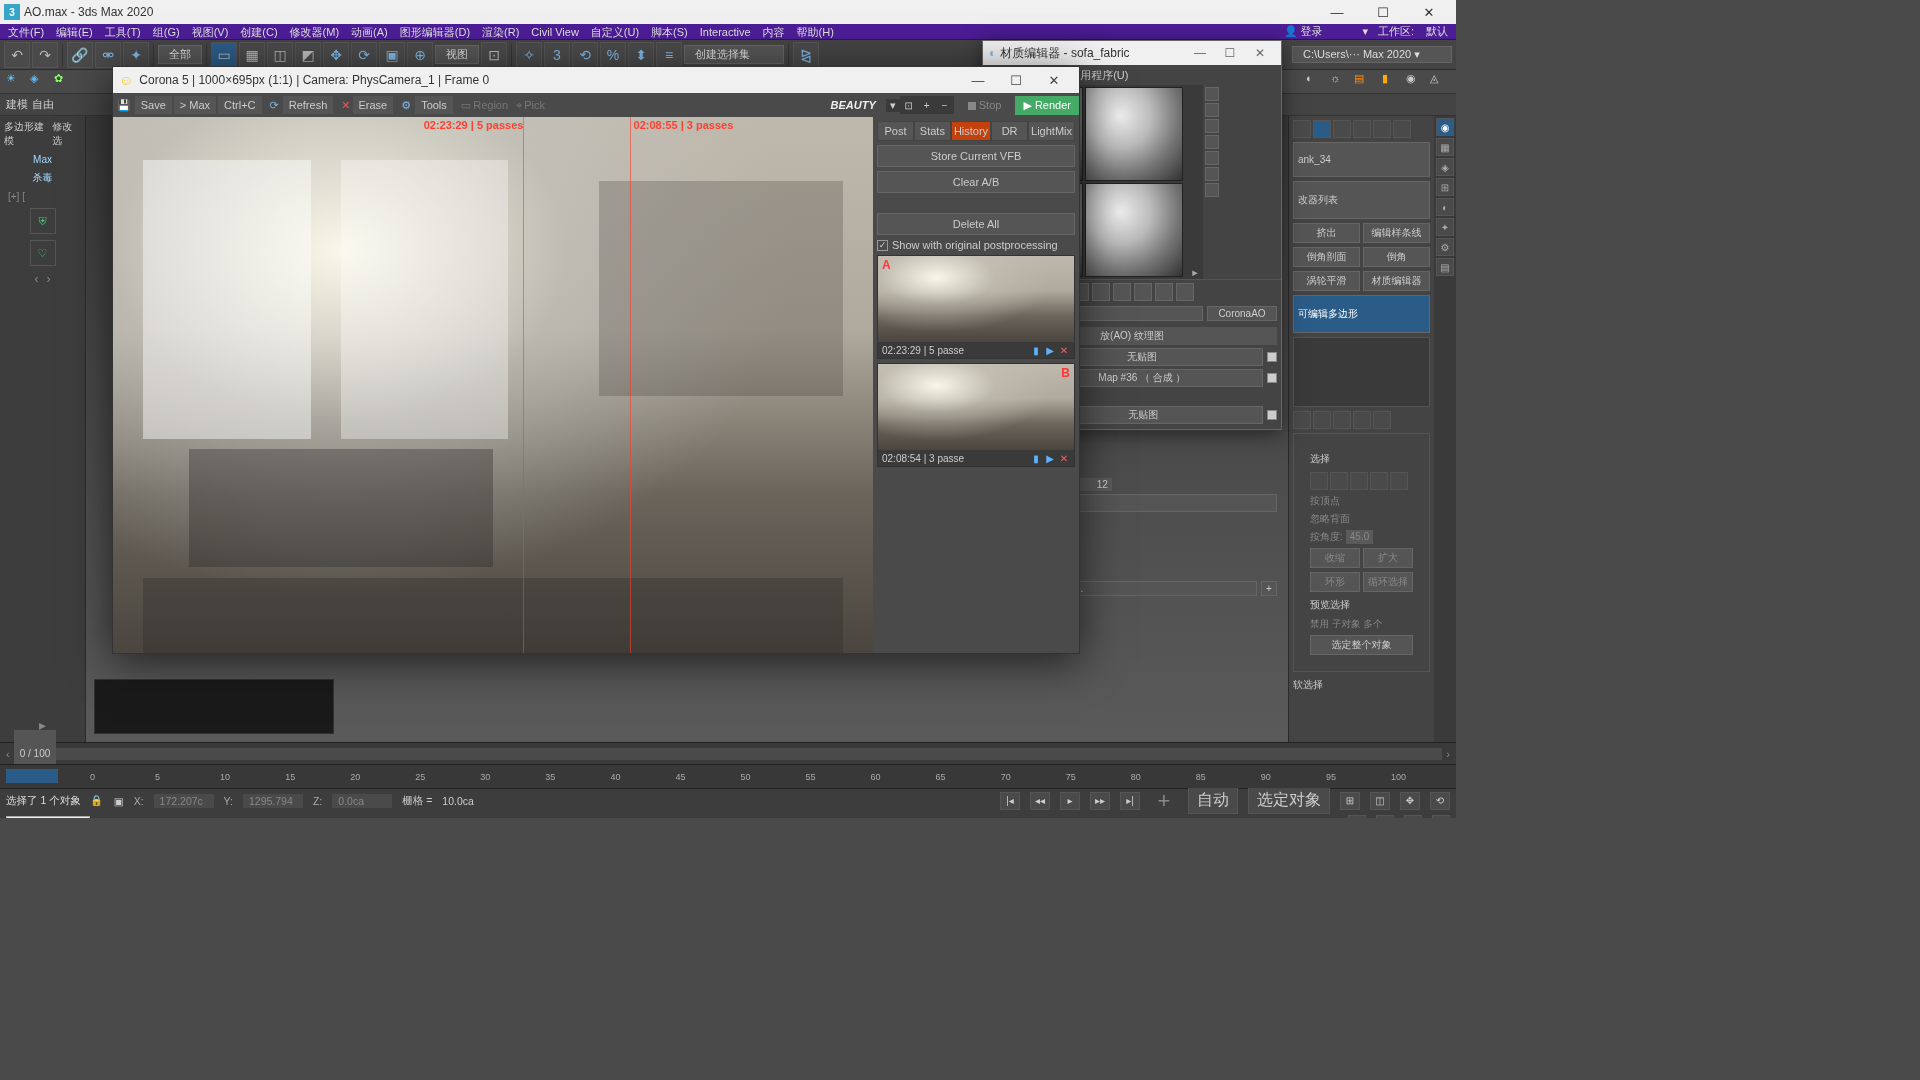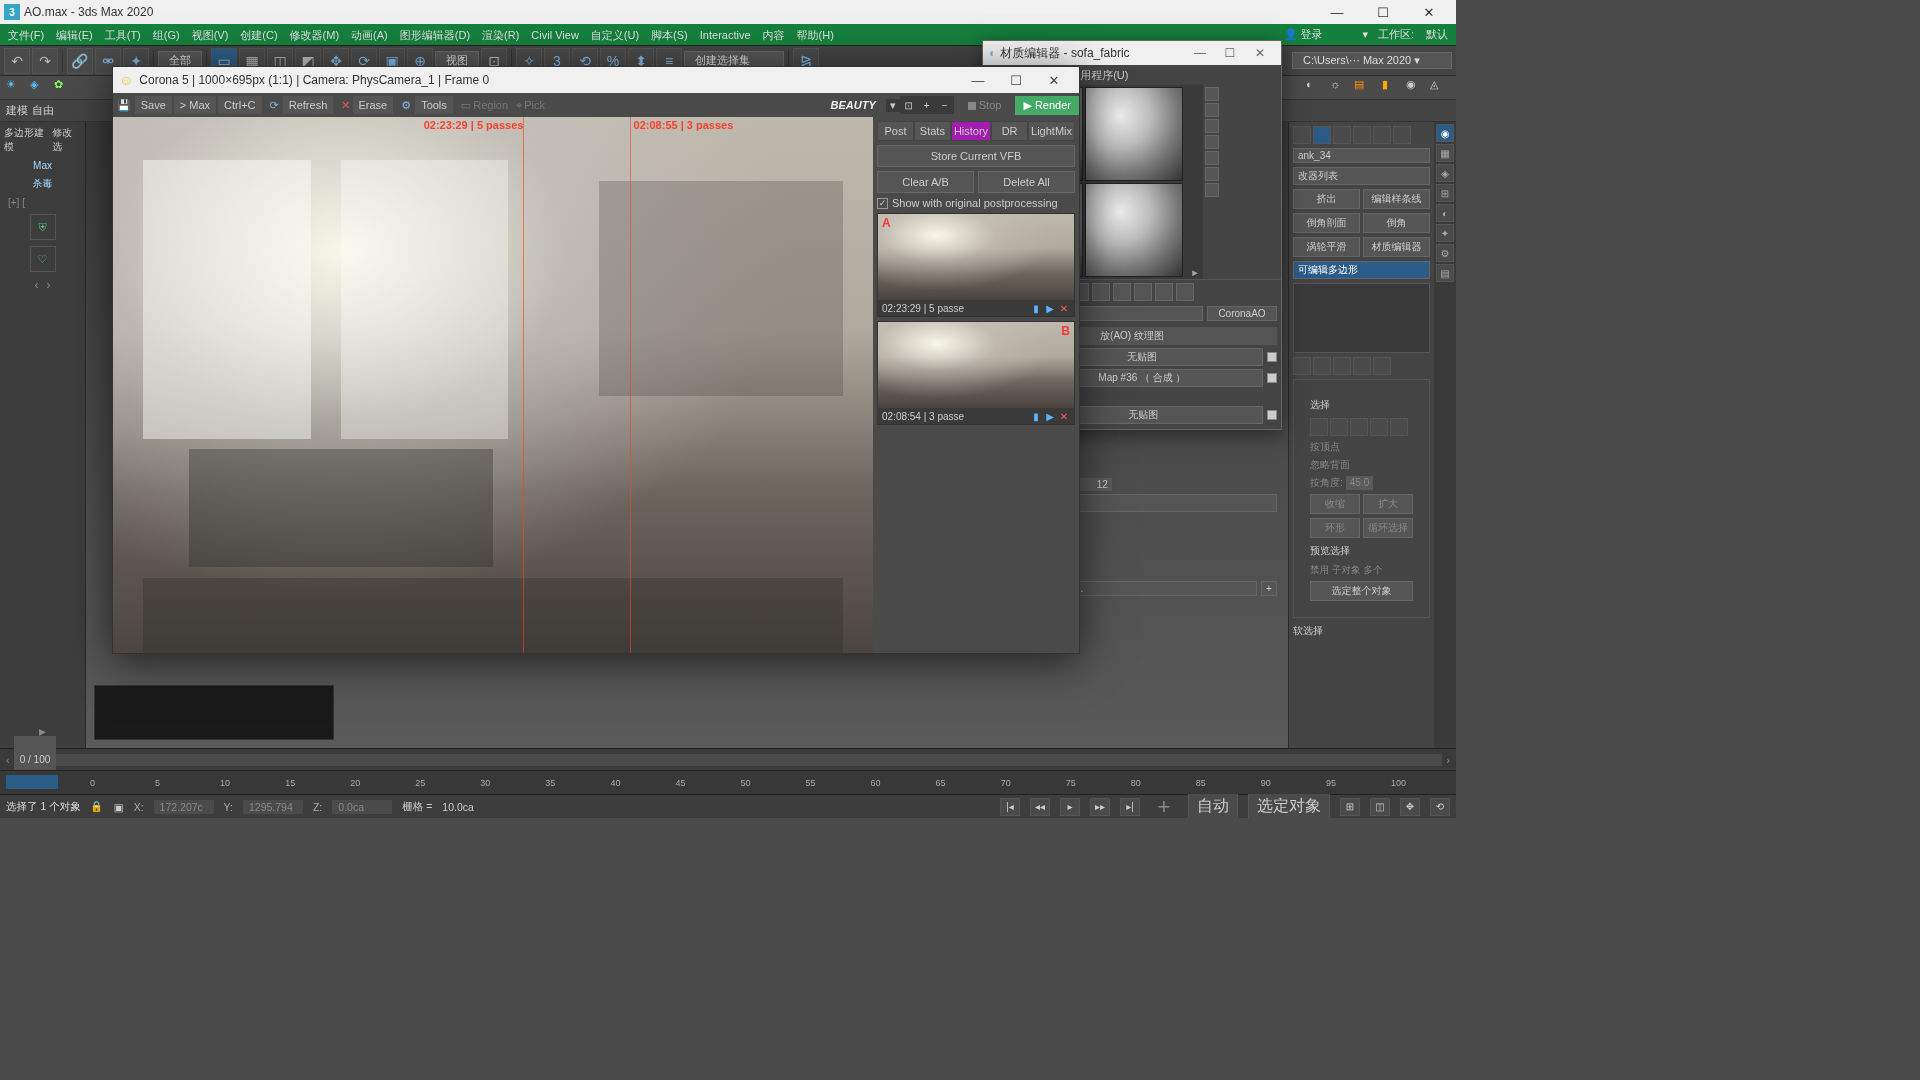--- a/index.html
+++ b/index.html
@@ -6,21 +6,21 @@
 body { background:#4a4a4a; width:1456px; height:818px; overflow:hidden; font-size:11px; color:#ccc; position:relative; }
 
 
 .titlebar { height:24px; background:#f0f0f0; display:flex; align-items:center; color:#333; padding:0 4px; }
 .titlebar .logo { width:16px; height:16px; background:#37a5c8; margin-right:4px; display:inline-flex; align-items:center; justify-content:center; font-size:10px; font-weight:bold; color:#fff;}
 .titlebar .title { font-size:12px; }
 .titlebar .winbtns { margin-left:auto; display:flex; }
 .titlebar .winbtn { width:46px; height:24px; display:flex; align-items:center; justify-content:center; font-size:13px; color:#333; }
 
 
-.menubar { height:22px; background:#15803d; display:flex; align-items:center; padding:0 2px; border-bottom:1px solid #222;}
+.menubar { height:16px; background:#4c1d95; display:flex; align-items:center; padding:0 2px; border-bottom:1px solid #222;}
 .menubar .m { padding:0 6px; color:#ddd; font-size:11px; line-height:22px; }
 .menubar .login { margin-left:auto; display:flex; align-items:center; color:#ddd; padding:0 4px;}
 .menubar .ws { color:#ddd; padding:0 6px;}
 .menubar .search-glyph { color:#ddd; padding:0 2px; }
 
 
 .tool-row { height:30px; background:#444; display:flex; align-items:center; gap:2px; padding:0 4px; border-bottom:1px solid #2d2d2d;}
 .tool-row .tbtn { width:26px; height:26px; display:flex; align-items:center; justify-content:center; font-size:14px; color:#bbb; background:#4a4a4a; border:1px solid #555; }
 .tool-row .tbtn.accent { color:#7fb8e8; }
 .tool-row .tsep { width:1px; height:22px; background:#333; margin:0 2px;}
@@ -49,21 +49,21 @@
 .vp-axis .y { color:#22c55e;}
 
 
 .rpanel { width:168px; background:#444; border-left:1px solid #2a2a2a; display:flex; }
 .rpanel .rtools { width:22px; background:#3a3a3a; display:flex; flex-direction:column; gap:2px; padding:2px;}
 .rpanel .rtools .rt { width:18px; height:18px; background:#4a4a4a; border:1px solid #555; display:flex; align-items:center; justify-content:center; font-size:10px; color:#aaa;}
 .rpanel .rtools .rt.active { background:#2b5c88; color:#fff;}
 .rpanel .rbody { flex:1; padding:4px; display:flex; flex-direction:column; gap:4px; font-size:10px;}
 .rpanel .riconrow { display:flex; gap:2px;}
 .rpanel .ric { width:18px; height:18px; background:#4a4a4a; border:1px solid #555;}
-.rpanel .rfield { background:#555; border:1px solid #666; padding:1px 4px; color:#ccc;}
+.rpanel .rfield { background:#555; border:1px solid #666; padding:11px 4px; color:#ccc;}
 .rpanel .rfield.sel-blue { background:#2b5c88; color:#fff; }
 .rpanel .rsec { border:1px solid #555; padding:16px; display:flex; flex-direction:column; gap:4px;}
 .rpanel .rbtn { background:#555; border:1px solid #666; padding:2px; text-align:center; color:#ccc;}
 .rpanel .rrow { display:flex; gap:3px;}
 .rpanel .rrow .rbtn { flex:1;}
 .rpanel .rhead { color:#ccc; padding:2px 0;}
 .rpanel .dim { color:#888; }
 
 
 .timeline { height:22px; background:#3a3a3a; display:flex; align-items:center; padding:0 6px; border-top:1px solid #222;}
@@ -131,23 +131,23 @@
 .corona .cimg .render-img { position:absolute; inset:0; background:
   radial-gradient(ellipse at 30% 25%, rgba(255,255,240,.9) 0%, rgba(200,200,195,.5) 30%, transparent 60%),
   linear-gradient(to bottom, #bfb8ac 0%, #b0a99d 40%, #6b655c 70%, #4a453e 100%);
 }
 .corona .cimg .vline { position:absolute; top:0; bottom:0; width:1px; background:rgba(255,60,40,.6);}
 .corona .cimg .hud { position:absolute; top:2px; font-size:11px; font-weight:bold;}
 .corona .cimg .hud.red { color:#ff4030;}
 .corona .cside { width:206px; background:#4a4a4a; display:flex; flex-direction:column; padding:4px; gap:4px;}
 .corona .ctabs { display:flex; gap:0;}
 .corona .ctab { flex:1; padding:3px 2px; text-align:center; background:#555; font-size:11px; border:1px solid #444;}
-.corona .ctab.active { background:#a21caf;}
+.corona .ctab.active { background:#c2410c;}
 .corona .sbtn-full { background:#555; border:1px solid #666; padding:4px; text-align:center;}
-.corona .sbtn-half { display:flex; gap:4px;}
+.corona .sbtn-half { display:flex; gap:20px;flex-direction:column;}
 .corona .sbtn-half .h { flex:1; background:#555; border:1px solid #666; padding:4px; text-align:center;}
 .corona .chk { display:flex; align-items:center; gap:4px; font-size:11px;}
 .corona .chk .box { width:11px; height:11px; border:1px solid #999; display:flex; align-items:center; justify-content:center; font-size:9px;}
 .corona .hitem { border:1px solid #333; }
 .corona .hitem .thumb { height:86px; background:
   radial-gradient(ellipse at 30% 25%, rgba(255,255,240,.9) 0%, rgba(200,195,185,.5) 30%, transparent 60%),
   linear-gradient(to bottom, #bfb8ac 0%, #b0a99d 40%, #6b655c 70%, #4a453e 100%);
   position:relative;}
 .corona .hitem .thumb .corner { position:absolute; font-size:12px; font-weight:bold;}
 .corona .hitem .cap { display:flex; align-items:center; background:#3a3a3a; padding:2px 4px; font-size:10px;}

